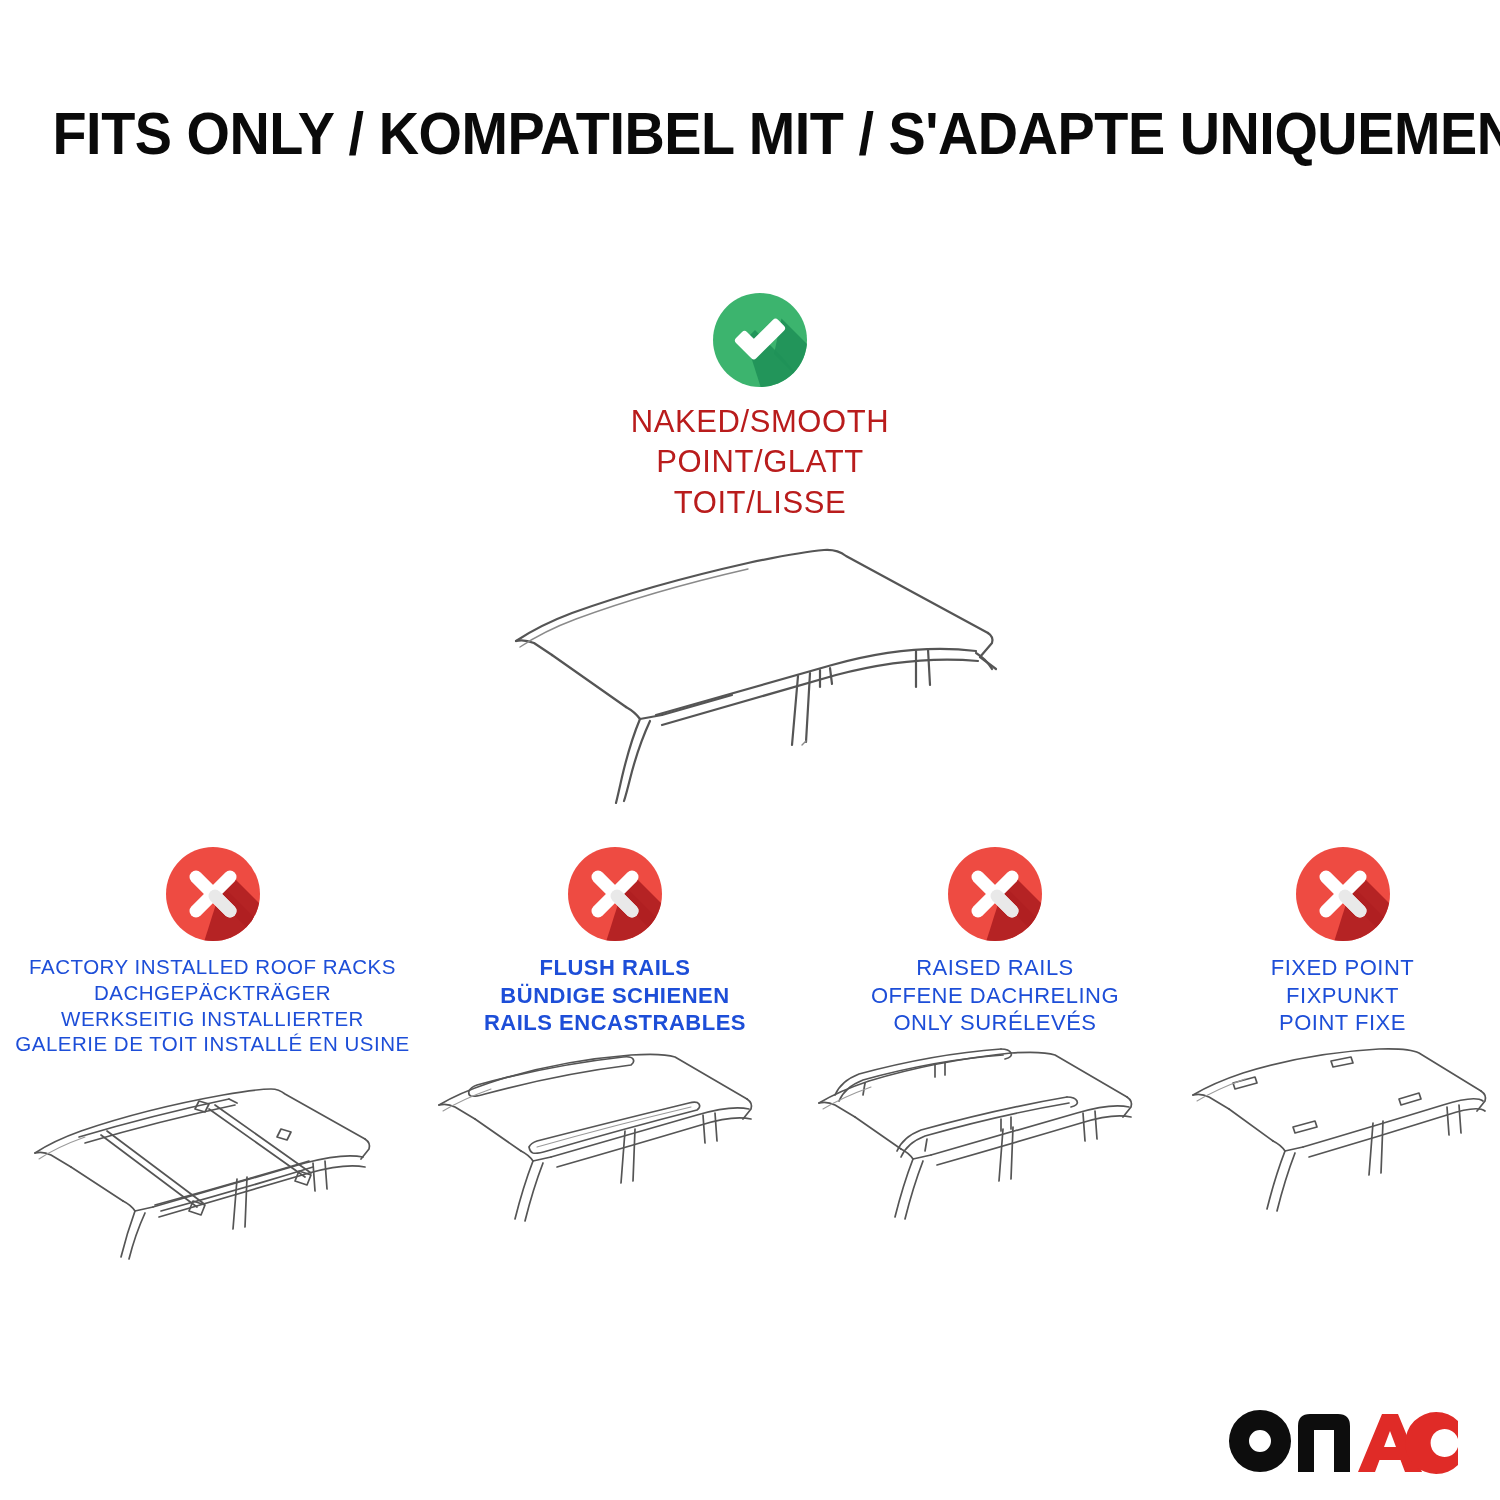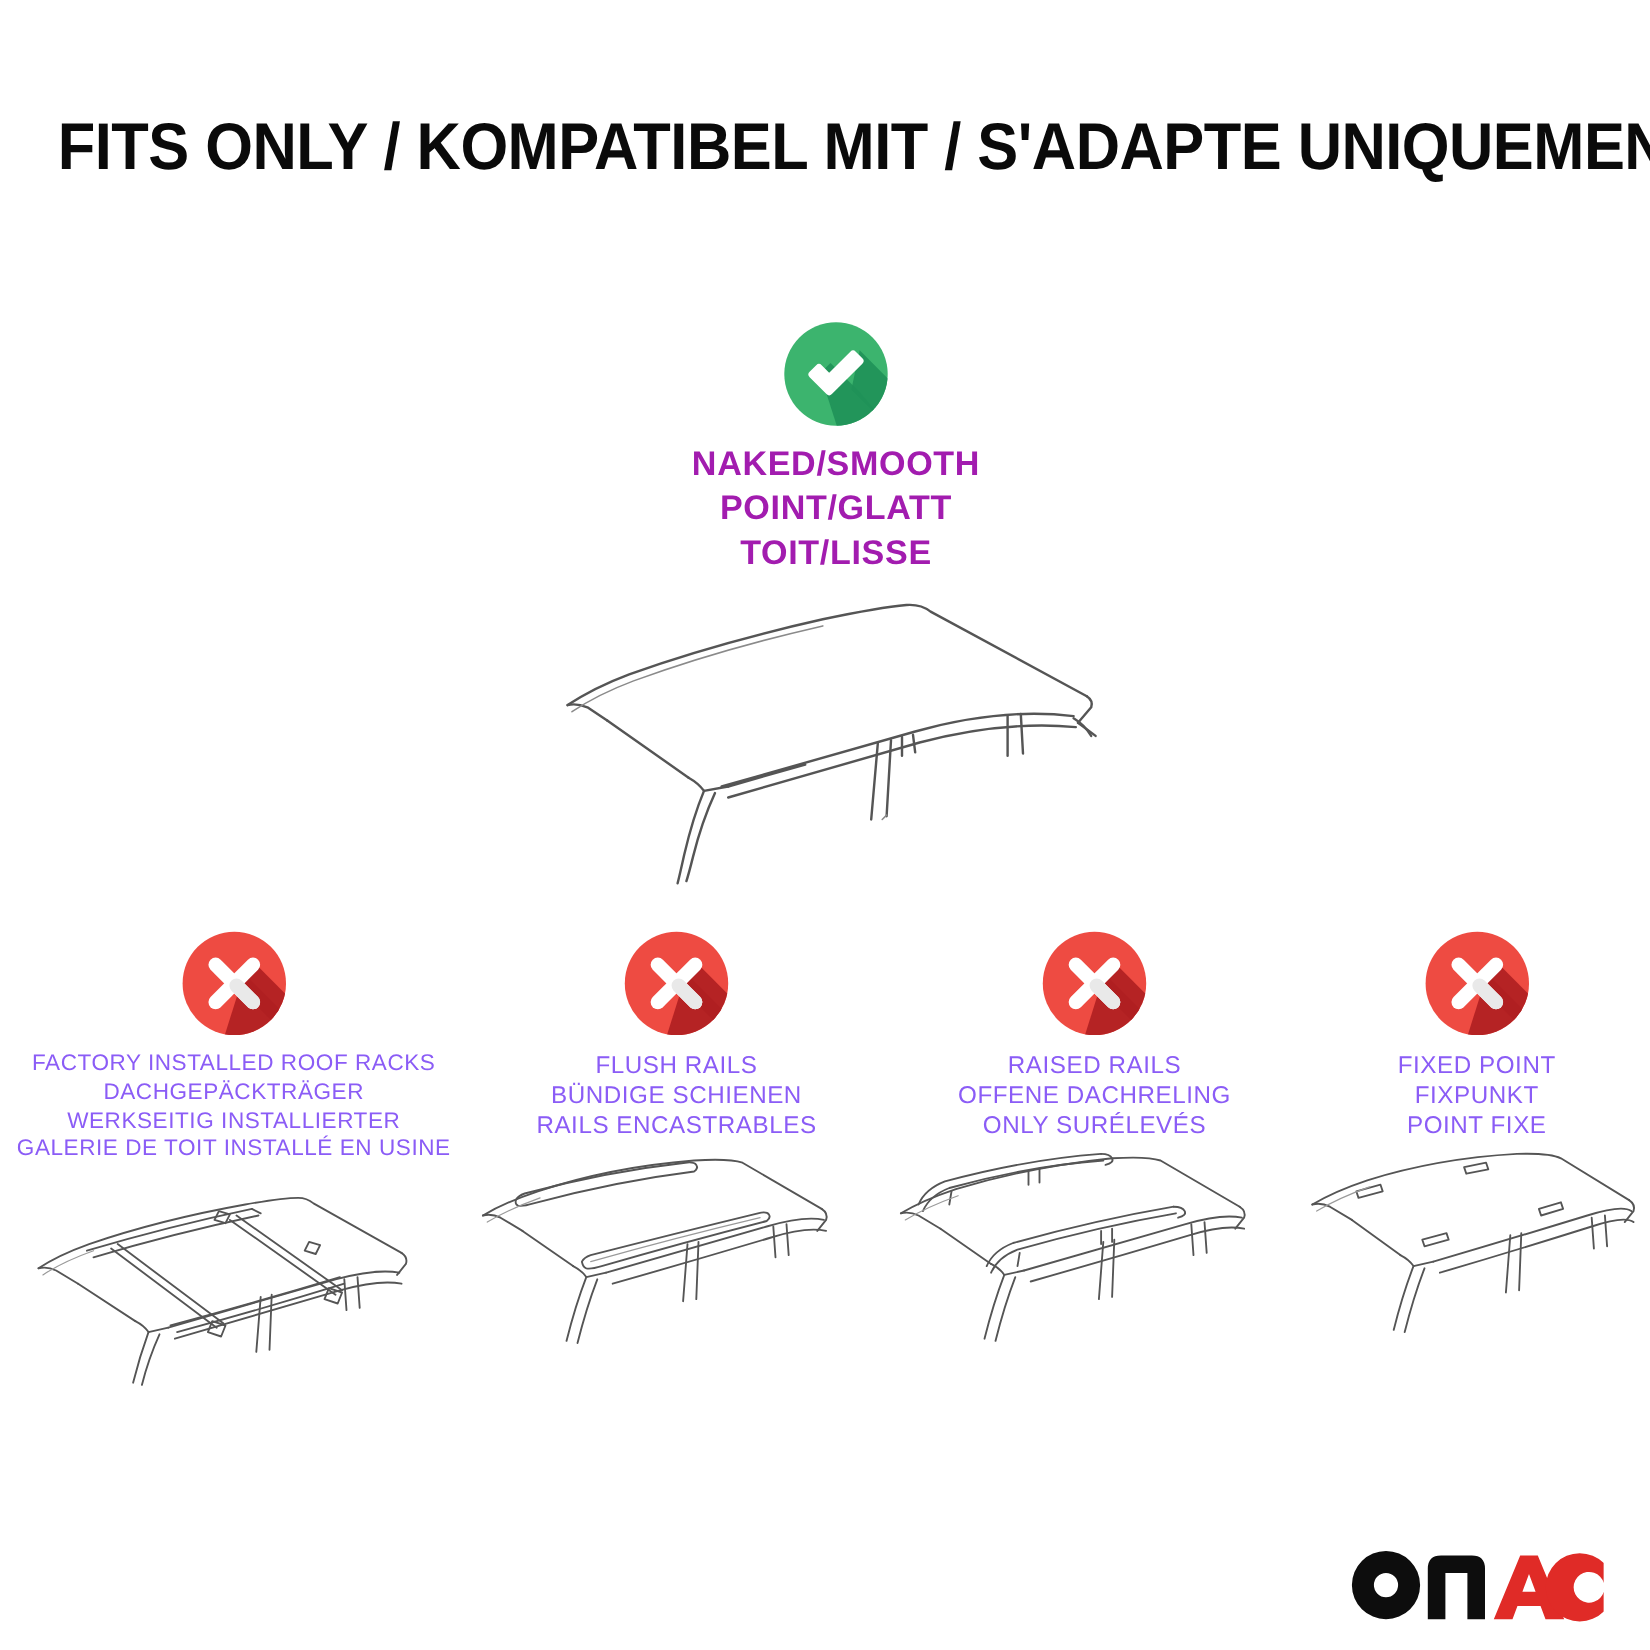--- a/index.html
+++ b/index.html
@@ -47,22 +47,22 @@
     align-items: center;
   }
   .badge {
     display: block;
   }
   .hero-label {
     margin-top: 14px;
     font-size: 31px;
     line-height: 1.30;
     letter-spacing: 0.6px;
-    font-weight: 700;
-    color: #a21caf;
+    font-weight: 400;
+    color: #b91c1c;
   }
   .hero-label .ln { display: block; }
 
   .hero-art {
     margin-top: 6px;
     display: flex;
     justify-content: center;
   }
 
   
@@ -74,31 +74,31 @@
     display: flex;
     align-items: flex-start;
   }
   .cell {
     position: relative;
     display: flex;
     flex-direction: column;
     align-items: center;
   }
   .cell.c1 { width: 425px; }
-  .cell.c2 { width: 380px; }
+  .cell.c2 { width: 380px; font-weight: bold; }
   .cell.c3 { width: 380px; align-items: center; }
   .cell.c4 { width: 315px; }
 
   .cell-label {
     margin-top: 12px;
     font-size: 22px;
     line-height: 1.26;
     letter-spacing: 0.5px;
     text-align: center;
-    color: #8b5cf6;
+    color: #1d4ed8;
     white-space: nowrap;
   }
   .cell.c1 .cell-label { font-size: 20.5px; }
   .cell-label .ln { display: block; }
 
   .cell-art {
     margin-top: 10px;
     display: flex;
     justify-content: center;
   }

